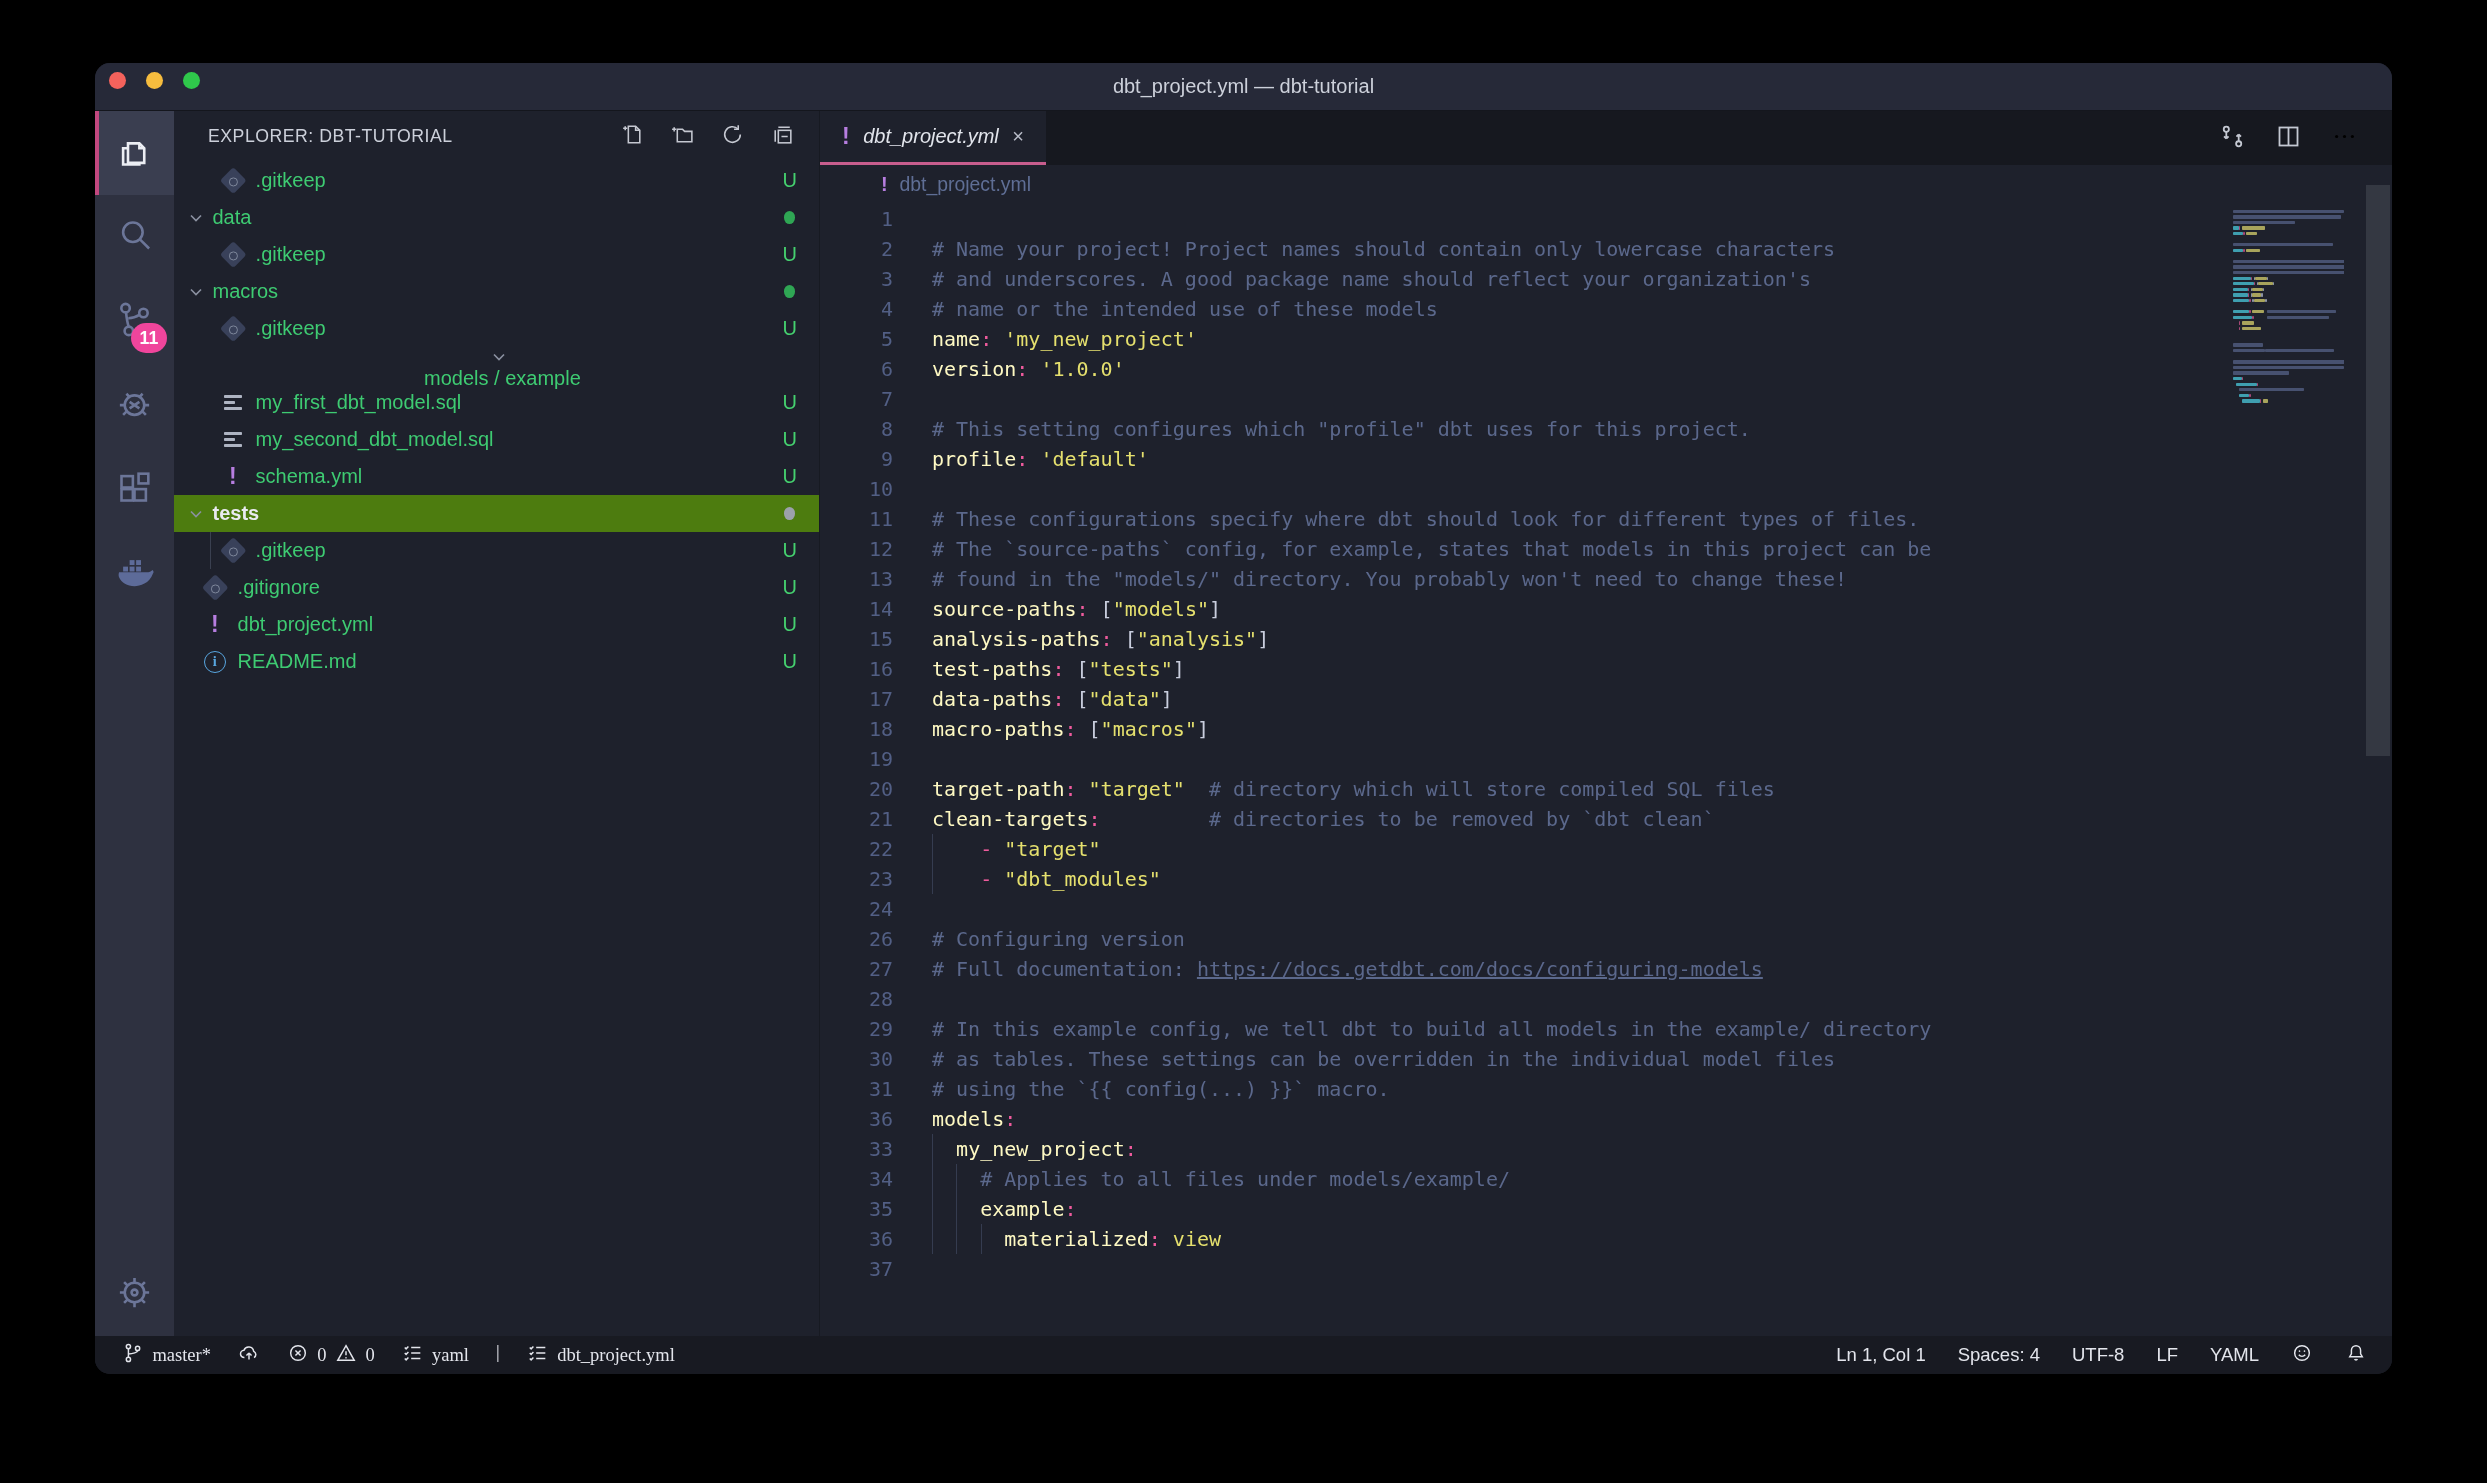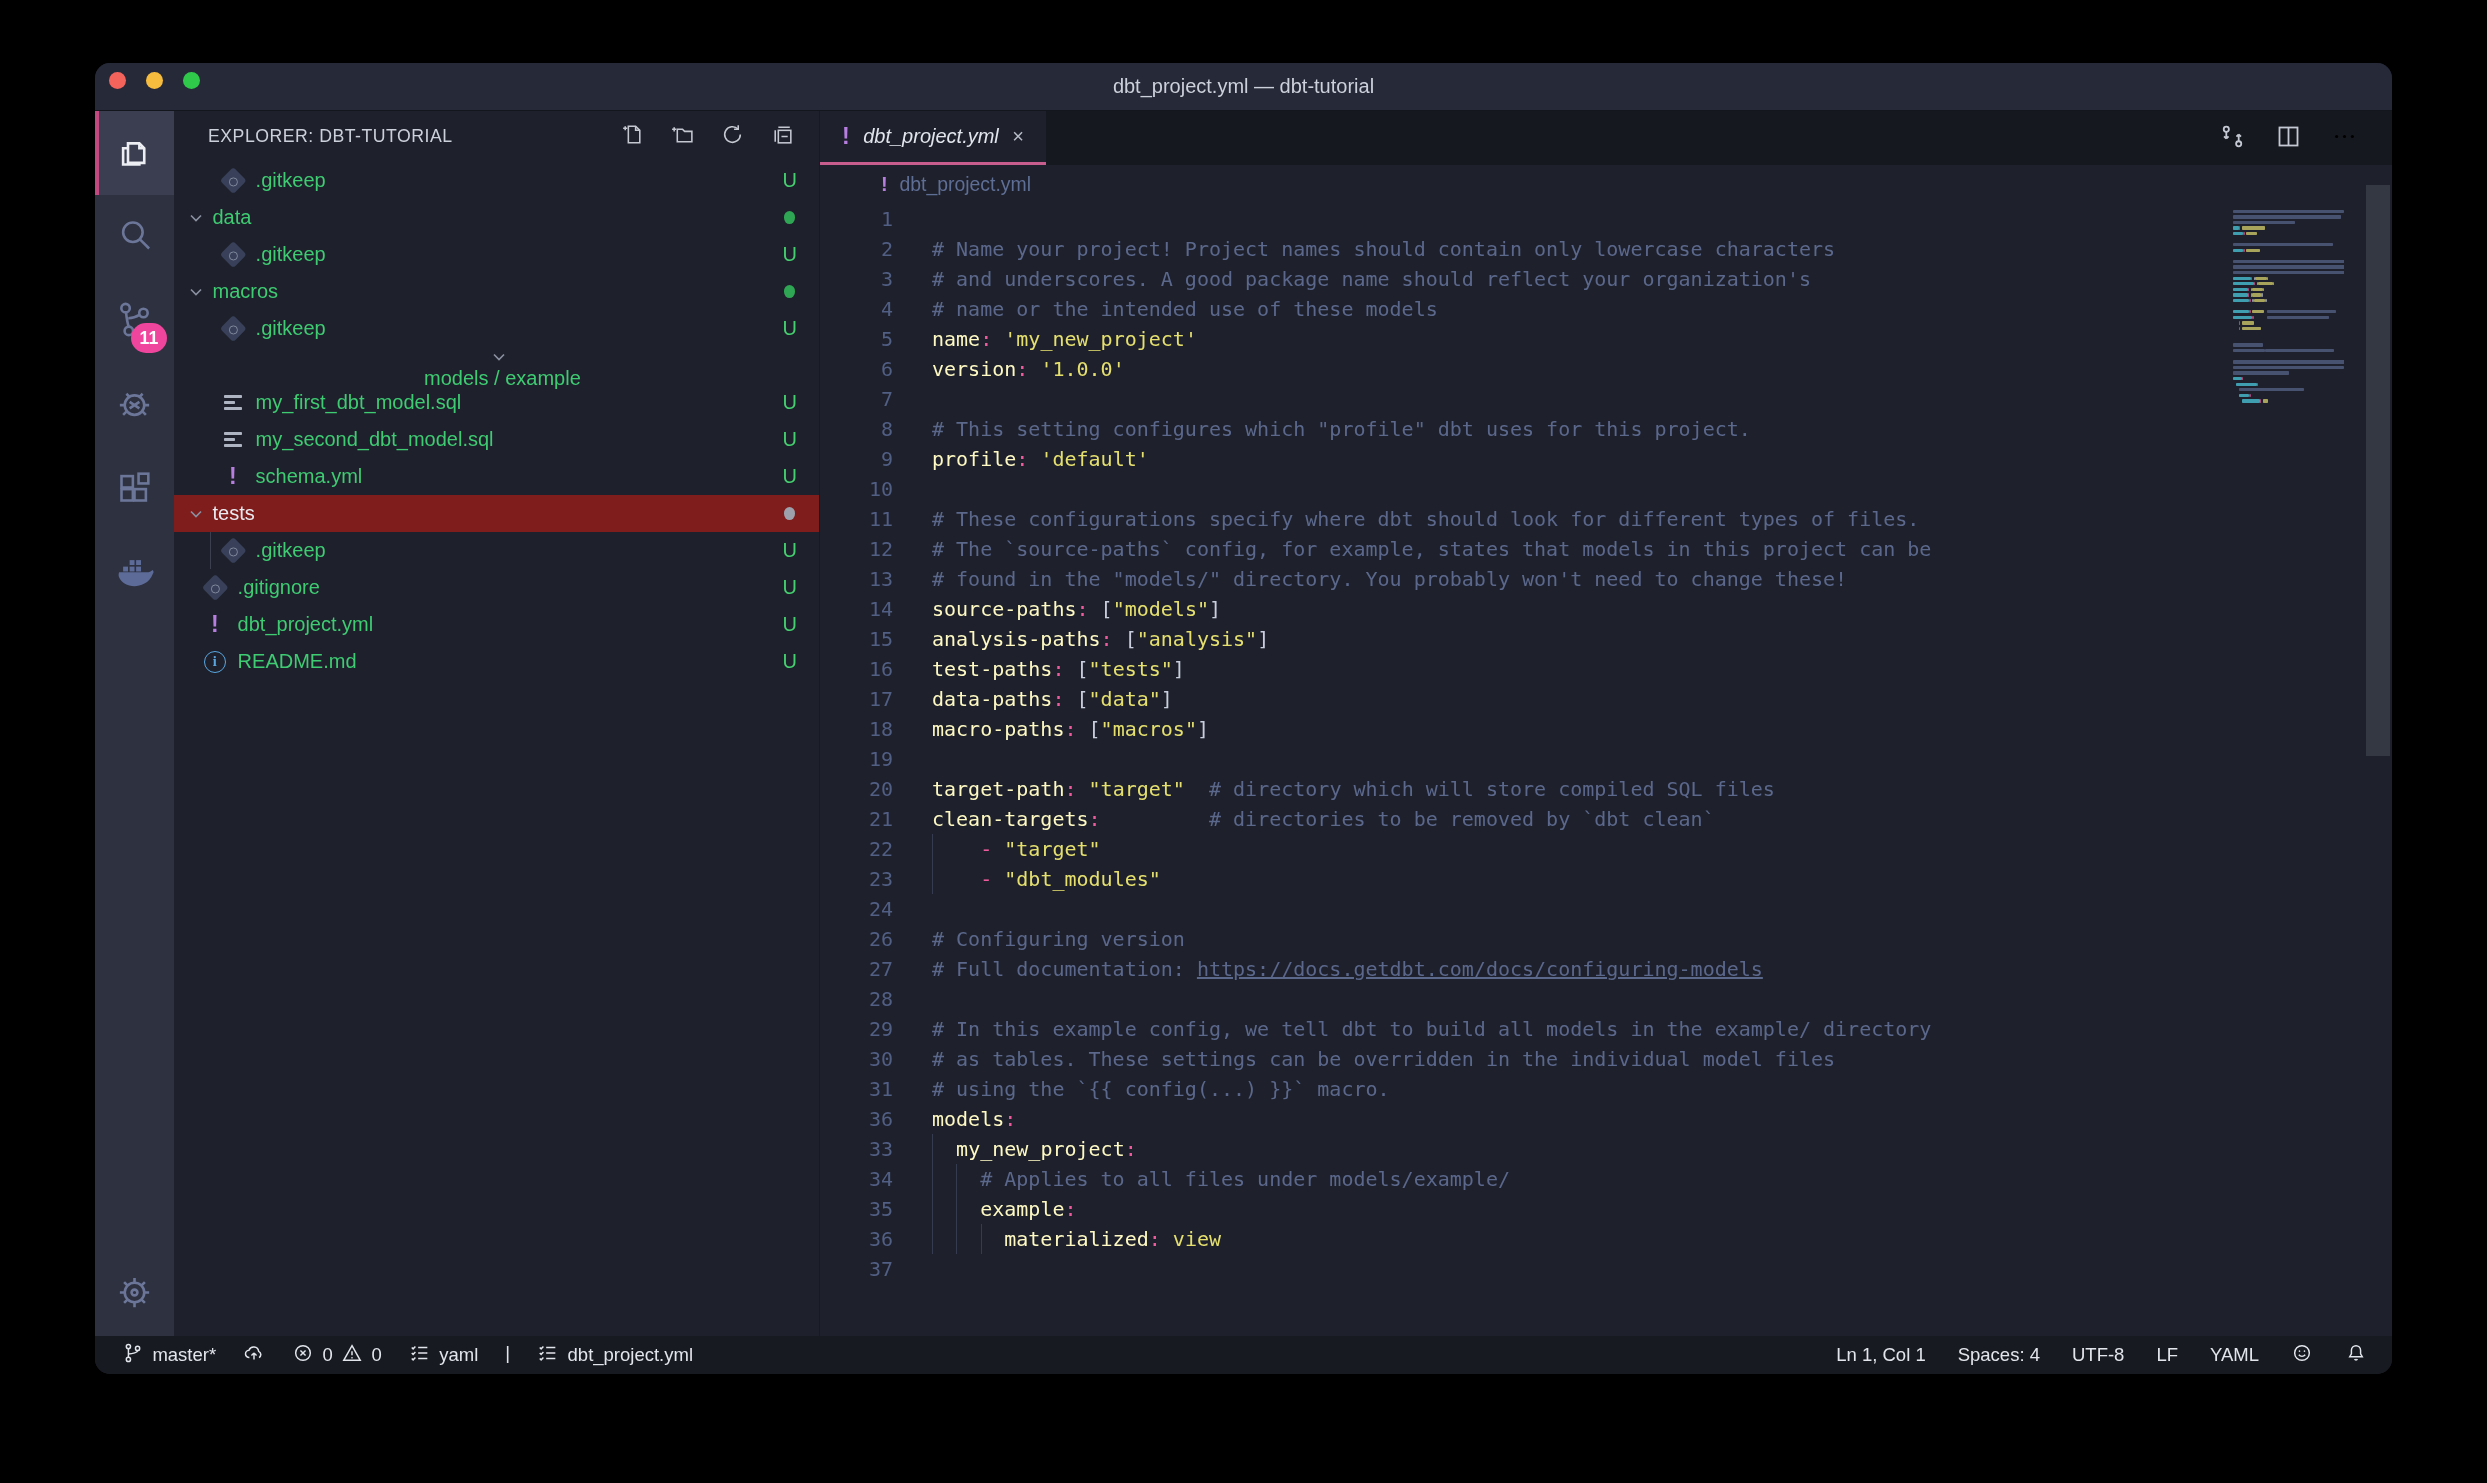--- a/index.html
+++ b/index.html
@@ -30,21 +30,21 @@
   .sb-header{height:51px;display:flex;align-items:center;padding:0 23.6px 0 34px;color:#ccd0da;font-size:17.7px;letter-spacing:0.5px;flex:0 0 auto;}
   .sb-actions{margin-left:auto;display:flex;gap:25px;}
   .sb-actions svg{width:25px;height:25px;stroke:#c5c8d1;fill:none;stroke-width:1.5;}
   .tree{flex:1;overflow:hidden;}
   .trow{height:37px;display:flex;align-items:center;color:#3ecb72;font-size:20px;position:relative;cursor:pointer;}
   .trow .chev{width:20px;height:20px;margin-right:6.7px;flex:0 0 auto;}
   .trow .chev svg{width:20px;height:20px;stroke:#8a90a0;stroke-width:2;fill:none;}
   .trow .ficon{width:23.6px;margin-right:11px;display:flex;align-items:center;justify-content:center;flex:0 0 auto;}
   .trow .badge{margin-left:auto;margin-right:22px;font-size:20px;color:#45d06f;}
   .trow .dot{margin-left:auto;margin-right:23.6px;width:11.8px;height:13.5px;border-radius:50%;background:#2fa654;}
-  .trow.selected{background:#7f1d1d;color:#e9ebf1;}
+  .trow.selected{background:#4d7c0f;color:#e9ebf1;font-weight:bold;}
   .trow.selected .dot{background:#9ca1ab;}
   .trow.guided::before{content:"";position:absolute;left:36px;top:0;bottom:0;width:0.8px;background:#3a4050;}
   .diamond{width:18.5px;height:18.5px;background:#39415a;transform:rotate(45deg);border-radius:3.4px;position:relative;}
   .diamond::after{content:"";position:absolute;left:5.9px;top:5.9px;width:6.7px;height:6.7px;border:1.7px solid #7f889c;border-radius:50%;transform:rotate(-45deg);}
   .sqlicon{display:flex;flex-direction:column;gap:3.4px;}
   .sqlicon i{display:block;height:2.5px;background:#aeb4c2;border-radius:0.8px;}
   .sqlicon i:nth-child(1){width:18.5px;} .sqlicon i:nth-child(2){width:11.8px;} .sqlicon i:nth-child(3){width:18.5px;}
   .bang{color:#b77ee0;font-weight:bold;font-size:23px;font-style:normal;}
   .infoi{width:20px;height:20px;border:1.7px solid #58a6e0;border-radius:50%;color:#58a6e0;font-size:14.3px;font-weight:bold;display:flex;align-items:center;justify-content:center;font-family:"Liberation Serif",serif;}
 
@@ -69,21 +69,21 @@
   .tk-c{color:#5b688c;} .tk-k{color:#fef9c3;} .tk-p{color:#ef5b9d;} .tk-s{color:#e5e06e;}
   .tk-b{color:#c9cede;} .tk-t{color:#c9cede;} .tk-l{color:#5b688c;text-decoration:underline;}
 
   .minimap{position:absolute;top:39px;left:1413px;width:111px;overflow:hidden;}
   .mline{height:3.4px;margin-bottom:2.2px;white-space:nowrap;}
   .mseg{display:inline-block;height:3.4px;border-radius:0.8px;vertical-align:top;}
   .scrollbar{position:absolute;top:20px;left:1546px;width:23.6px;height:571px;background:#41454f;opacity:.65;}
 
   
   .statusbar{height:38px;background:#181a22;display:flex;align-items:center;padding:0 25px 0 27px;color:#e3e5ec;font-size:18.5px;flex:0 0 auto;}
-  .st-left{display:flex;align-items:flex-start;gap:27px;}
+  .st-left{display:flex;align-items:flex-start;gap:27px;font-family:Liberation Serif, serif;}
   .st-right{margin-left:auto;display:flex;align-items:center;gap:32px;}
   .st-item{display:flex;align-items:center;gap:8.4px;}
   .st-item svg{width:22px;height:22px;stroke:#e3e5ec;fill:none;stroke-width:1.6;}
 </style>
 </head>
 <body>
 
 <div class="window">
 
   <div class="titlebar">

